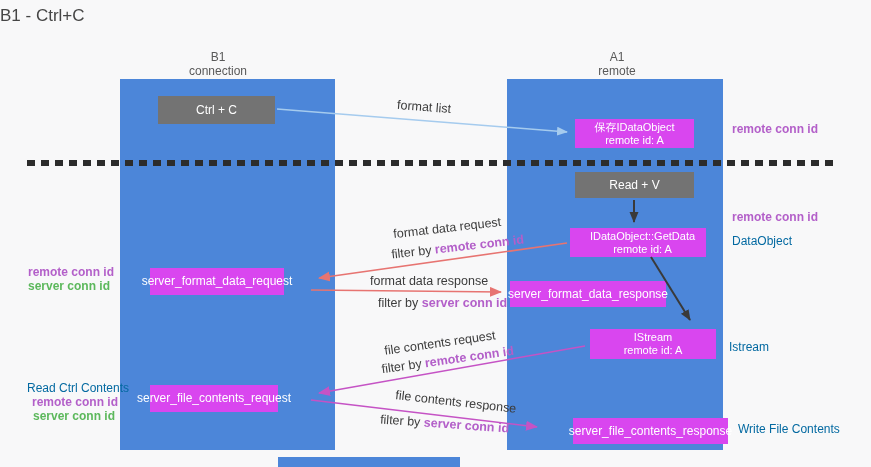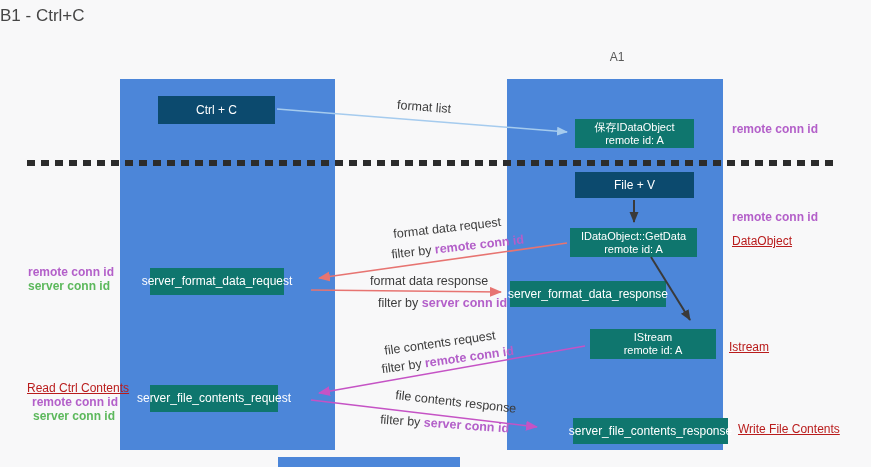--- a/index.html
+++ b/index.html
@@ -6,41 +6,46 @@
   .canvas{
     position:relative;width:871px;height:467px;background:#f8f8f9;
     font-family:"Liberation Sans",sans-serif;overflow:hidden;margin:0 auto;
   }
   .abs{position:absolute;}
   .title{top:5px;left:0;width:100%;text-align:left;font-size:17px;color:#454545;line-height:21px;}
   .lane-header{text-align:center;font-size:12px;color:#595959;line-height:14px;width:120px;}
   .lane{background:#4c86d9;}
   .node{display:flex;flex-direction:column;align-items:center;justify-content:center;
     color:#ffffff;font-size:12px;text-align:center;line-height:13px;z-index:4;}
-  .node.green{background:#0c4a6e;}
-  .node.orange{background:#0f766e;}
+  .node.green{background:#737373;}
+  .node.orange{background:#d946ef;}
   .node .l2{font-size:11px;}
   .flow-label{font-size:12.5px;color:#3c3c3c;white-space:nowrap;z-index:6;}
   .purple{color:#b35fc9;font-weight:bold;}
   .greentxt{color:#5cb85c;font-weight:bold;}
   .side-label{font-size:12px;white-space:nowrap;z-index:6;}
-  .side-label.plain{color:#b91c1c;font-weight:normal;text-decoration:underline;}
+  .side-label.plain{color:#0369a1;font-weight:normal;}
   svg.overlay{position:absolute;left:0;top:0;z-index:5;pointer-events:none;}
 </style>
 </head>
 <body>
 
 <div class="canvas">
 
   <div class="abs title">
     <div>B1 - Ctrl+C</div>
   </div>
 
+  <div class="abs lane-header" style="left:158px;top:50px;">
+    <div>B1</div>
+    <div>connection</div>
+  </div>
   <div class="abs lane-header" style="left:557px;top:50px;">
     <div>A1</div>
+    <div>remote</div>
   </div>
 
   <div class="abs lane" style="left:120px;top:79px;width:215px;height:371px;z-index:1;"></div>
   <div class="abs lane" style="left:507px;top:79px;width:216px;height:371px;z-index:1;"></div>
   <div class="abs lane" style="left:278px;top:457px;width:182px;height:10px;z-index:1;"></div>
 
   <svg class="overlay" width="871" height="467">
     <defs>
       <marker id="ah-blue" markerUnits="userSpaceOnUse" markerWidth="12" markerHeight="10" refX="10" refY="4.5" orient="auto">
         <path d="M0,0 L11,4.5 L0,9 Z" fill="#a5cbee"></path>
@@ -66,23 +71,23 @@
   </svg>
 
   <div class="abs node green" style="left:158px;top:96px;width:117px;height:28px;">
     <div>Ctrl + C</div>
   </div>
   <div class="abs node orange" style="left:575px;top:119px;width:119px;height:29px;">
     <div class="l2">保存IDataObject</div>
     <div class="l2">remote id: A</div>
   </div>
   <div class="abs node green" style="left:575px;top:172px;width:119px;height:26px;">
-    <div>File + V</div>
+    <div>Read + V</div>
   </div>
-  <div class="abs node orange" style="left:570px;top:228px;width:127px;height:29px;">
+  <div class="abs node orange" style="left:570px;top:228px;width:127px;height:29px;padding-left:9px;">
     <div class="l2">IDataObject::GetData</div>
     <div class="l2">remote id: A</div>
   </div>
   <div class="abs node orange" style="left:150px;top:268px;width:134px;height:27px;">
     <div>server_format_data_request</div>
   </div>
   <div class="abs node orange" style="left:510px;top:281px;width:156px;height:26px;">
     <div>server_format_data_response</div>
   </div>
   <div class="abs node orange" style="left:590px;top:329px;width:126px;height:30px;">

